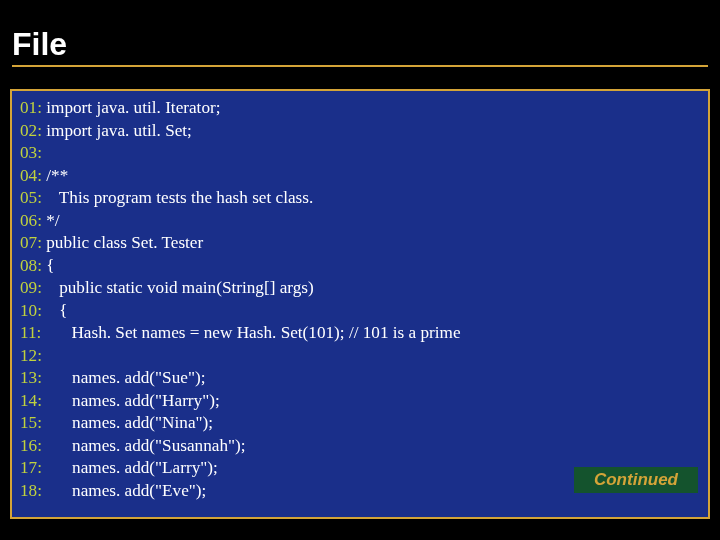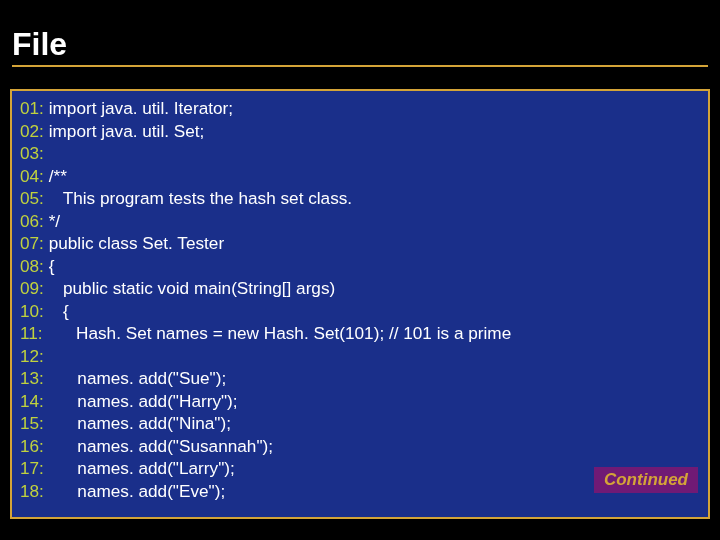--- a/index.html
+++ b/index.html
@@ -35,37 +35,37 @@
   }
   .code-panel {
     margin: 14px 10px 0 10px;
     background: #1a2f8a;
     border: 2px solid #d4a438;
     height: 430px;
     position: relative;
     padding: 6px 8px;
   }
   .code {
-    font-family: Liberation Sans, sans-serif;
+    font-family: Liberation Serif, serif;
     font-size: 17.2px;
     line-height: 22.5px;
     color: #fff;
     white-space: pre;
   }
   .ln { color: #c0d23e; }
   .continued {
     position: absolute;
     right: 10px;
     bottom: 24px;
-    background: #701a75;
+    background: #14532d;
     color: #d4a438;
     font-weight: 700;
     font-style: italic;
     font-size: 17px;
-    padding: 3px 10px;
+    padding: 3px 20px;
     font-family: Verdana, Arial, sans-serif;
   }
 </style>
 </head>
 <body>
 
 <div class="title-area">
   <div class="title-line">
     <span class="title-file">File</span>
   </div>

